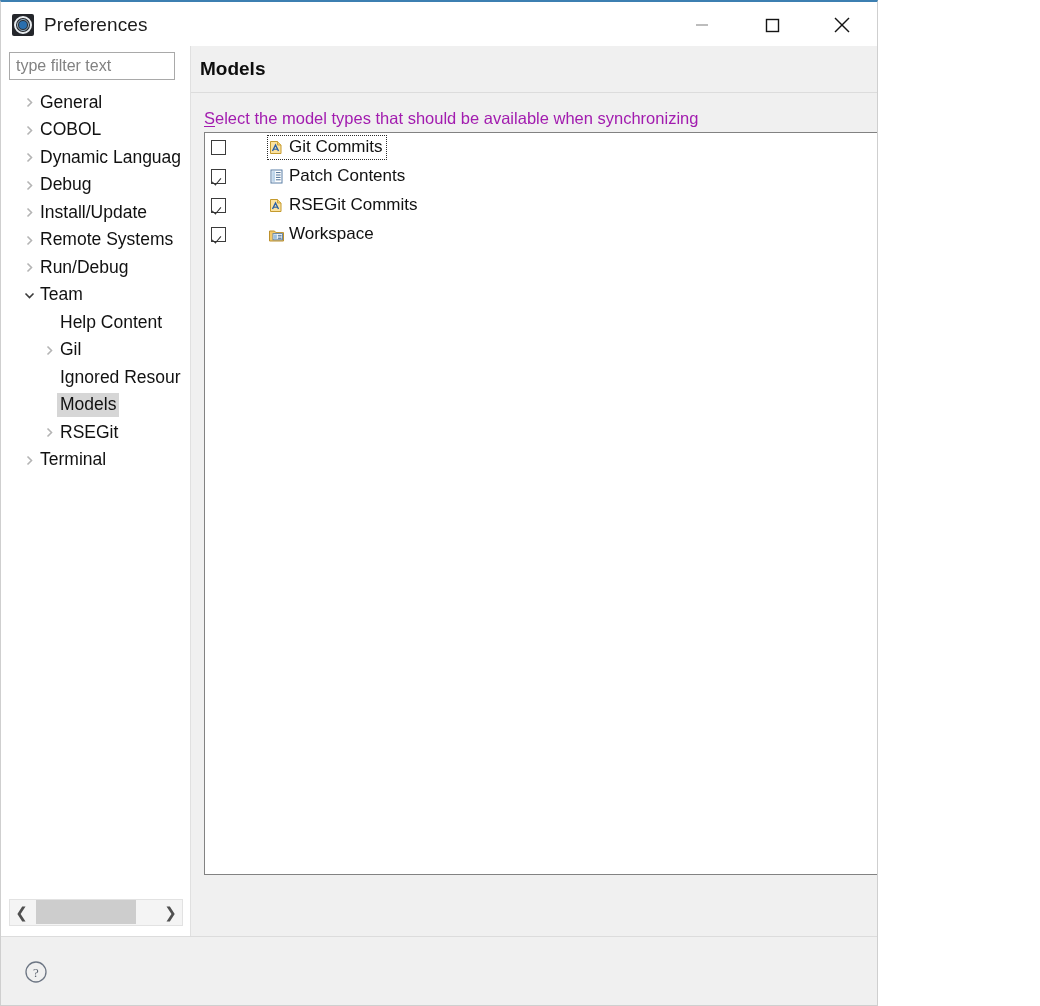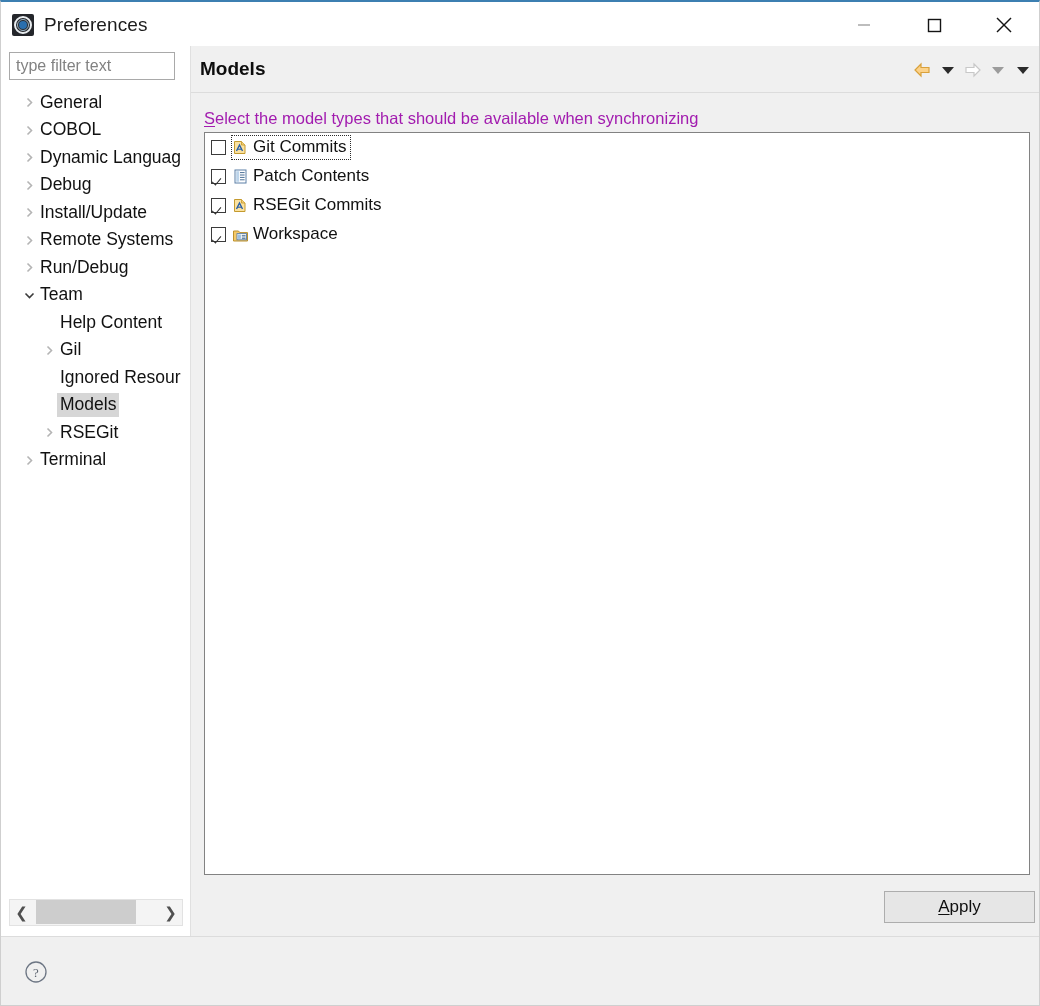--- a/index.html
+++ b/index.html
@@ -6,21 +6,21 @@
   * { box-sizing: border-box; }
   html, body {
     margin: 0; padding: 0;
     width: 1040px; height: 1006px;
     overflow: hidden;
     font-family: "Liberation Sans", sans-serif;
     background: #ffffff;
   }
   #window {
     position: relative;
-    width: 1040px; height: 1006px;
+    width: 878px; height: 1006px;
     background: #ffffff;
     border: 1px solid #cfcfcf;
     border-top: 2px solid #3c7fb1;
     overflow: hidden;
   }
 
   
   #titlebar {
     position: absolute; left: 0; top: 0;
     width: 100%; height: 46px;
@@ -171,20 +171,21 @@
     width: 826px; height: 743px;
     background: #ffffff;
     border: 1px solid #828282;
     overflow: hidden;
   }
   .model-row {
     height: 29px;
     display: flex; align-items: center;
     padding-left: 6px;
     cursor: default;
+    gap: 36px;
   }
   .cb {
     width: 15px; height: 15px; flex: 0 0 15px;
     border: 1px solid #3b3b3b;
     background: #ffffff;
     position: relative;
     margin-right: 6px;
   }
   .cb.checked::after {
     content: "";

